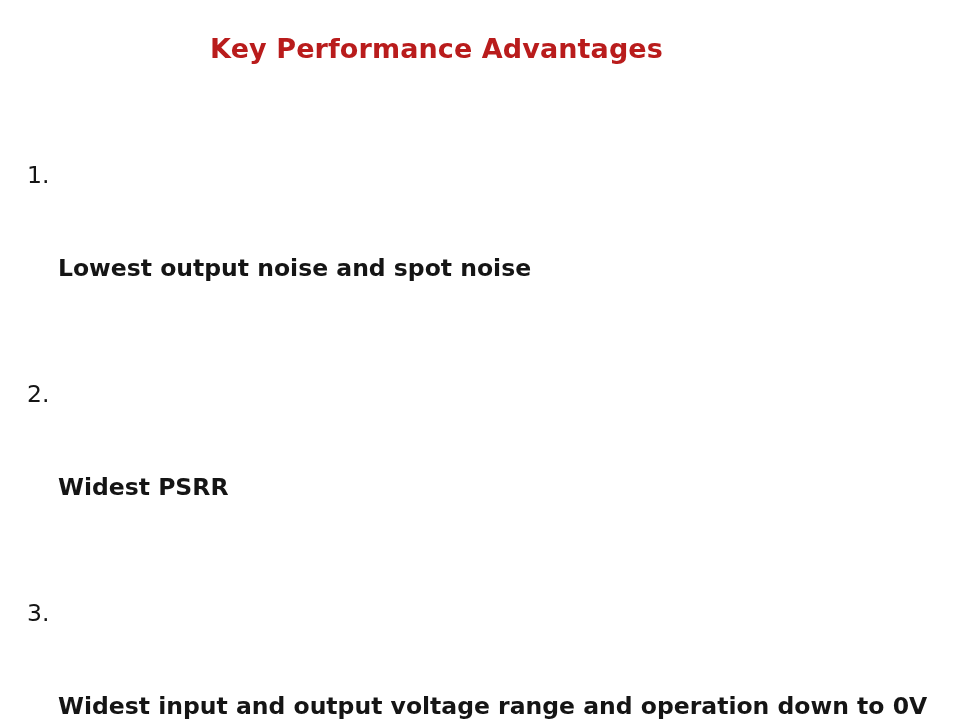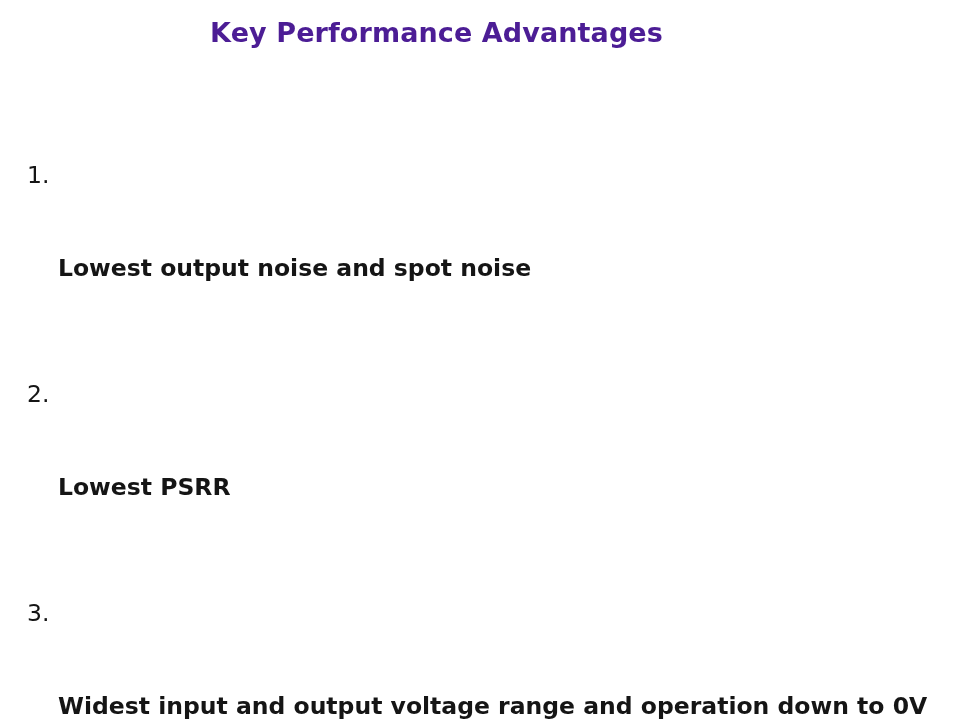--- a/index.html
+++ b/index.html
@@ -14,28 +14,28 @@
     overflow: hidden;
   }
   .slide {
     position: relative;
     width: 960px;
     height: 720px;
     background: #ffffff;
   }
   .slide-title {
     position: absolute;
-    top: 16px;
+    top: 32px;
     left: 0;
     width: 873px;
     text-align: center;
     font-family: "DejaVu Sans", sans-serif;
     font-size: 27px;
     font-weight: bold;
-    color: #4c1d95;
+    color: #b91c1c;
     letter-spacing: 0.1px;
     line-height: 34px;
   }
   .bullet-list {
     position: absolute;
     top: 160px;
     left: 27px;
     width: 910px;
     list-style: none;
     margin: 0;
@@ -77,21 +77,21 @@
 
   <ol class="bullet-list">
 
     <li class="bullet-item">
       <span class="bullet-marker">1.</span>
       <span class="bullet-text">Lowest output noise and spot noise</span>
     </li>
 
     <li class="bullet-item">
       <span class="bullet-marker">2.</span>
-      <span class="bullet-text">Lowest PSRR</span>
+      <span class="bullet-text">Widest PSRR</span>
     </li>
 
     <li class="bullet-item">
       <span class="bullet-marker">3.</span>
       <span class="bullet-text">Widest input and output voltage range and operation down to 0V</span>
     </li>
 
   </ol>
 
 </div>

